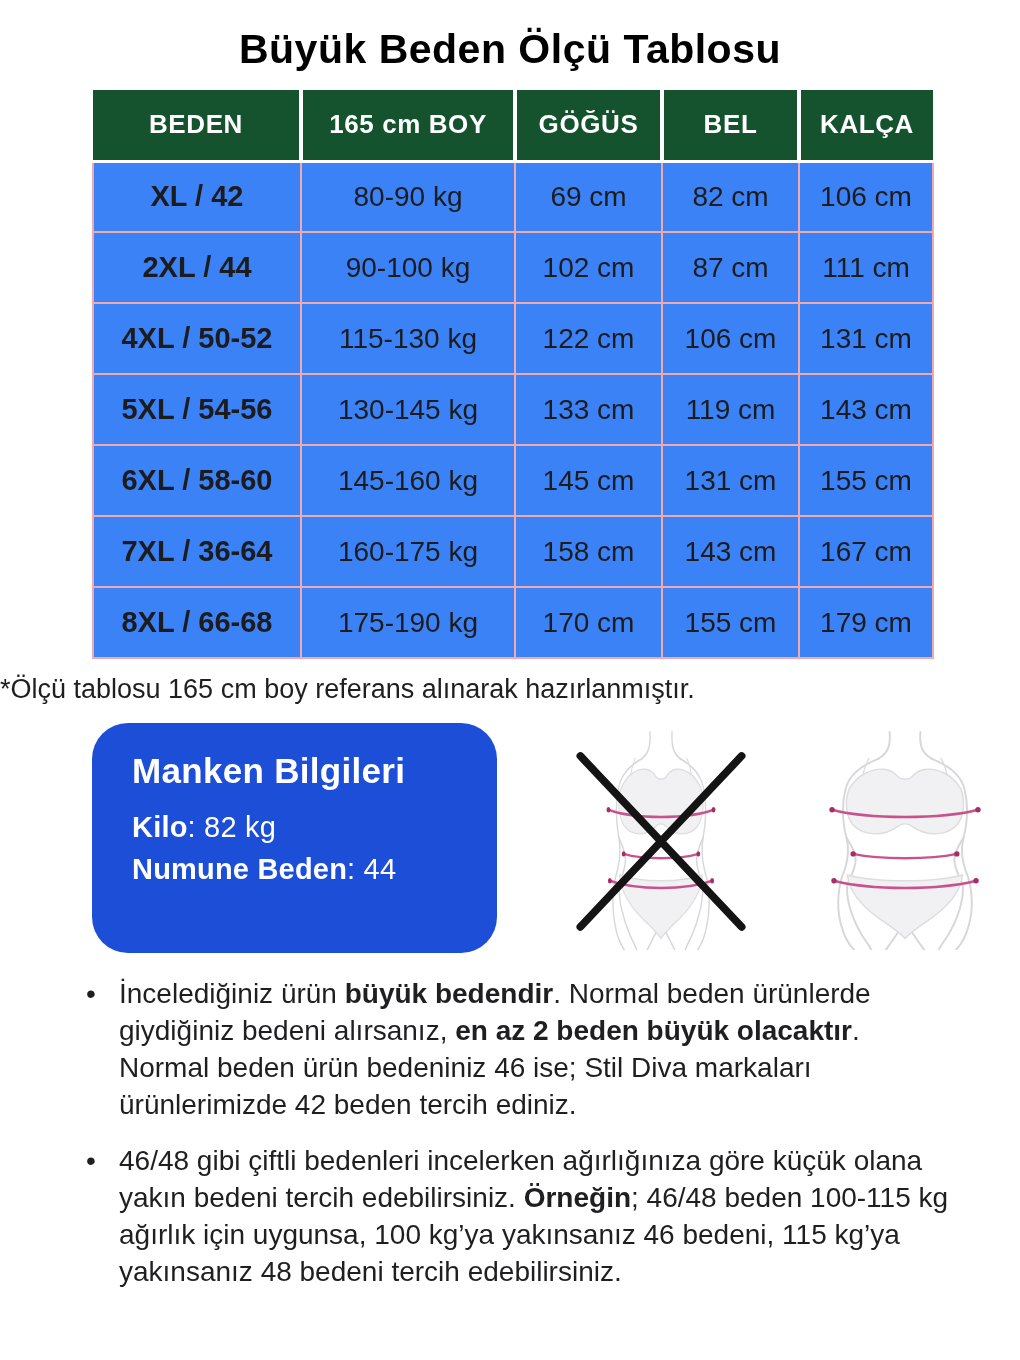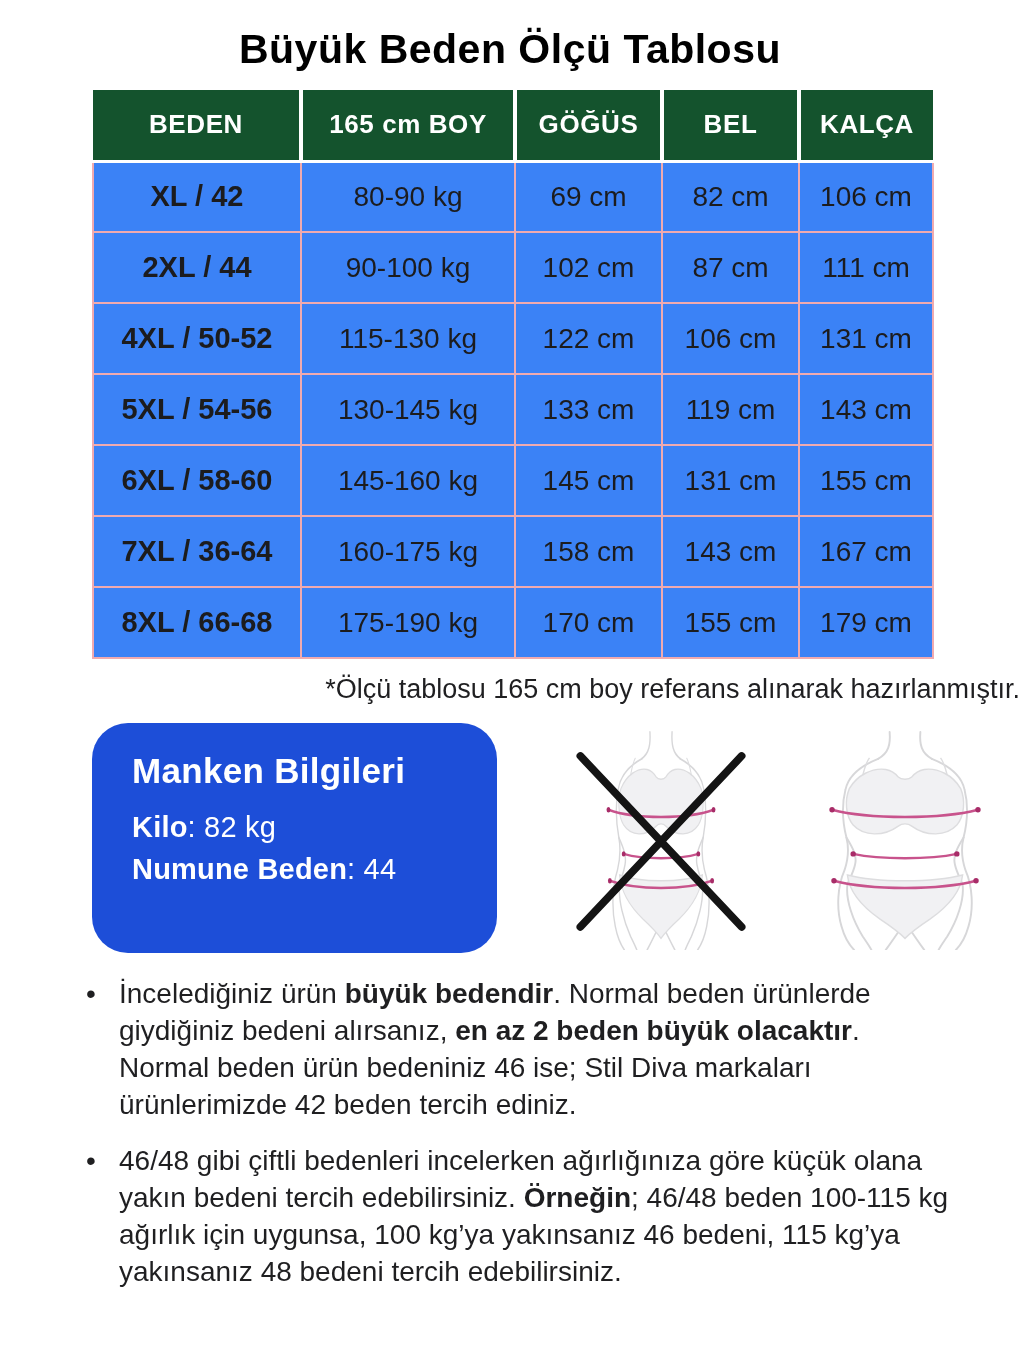--- a/index.html
+++ b/index.html
@@ -40,21 +40,21 @@
     background: #3b82f6;
     border: 2px solid #f0aaaf;
     height: 71px;
     text-align: center;
     font-size: 28px;
     color: #1c1c1e;
   }
   table.size-table td.size-label { font-weight: bold; font-size: 29px; }
   .footnote {
     margin-top: 15px;
-    text-align: right;
+    text-align: left;
     font-size: 27px;
     color: #1f1f21;
   }
   .info-row {
     display: flex;
     align-items: flex-start;
     margin: 18px 0 0 92px;
   }
   .model-card {
     width: 405px;

